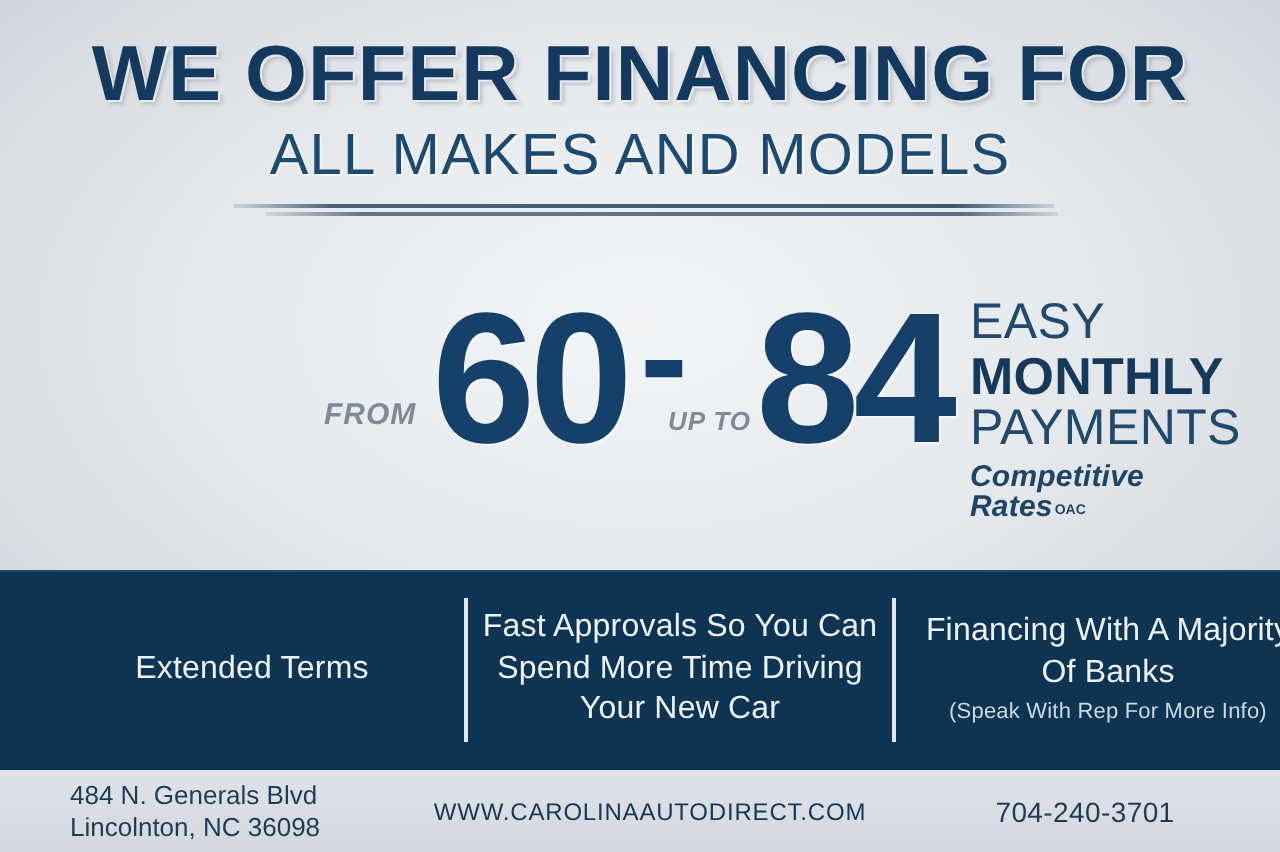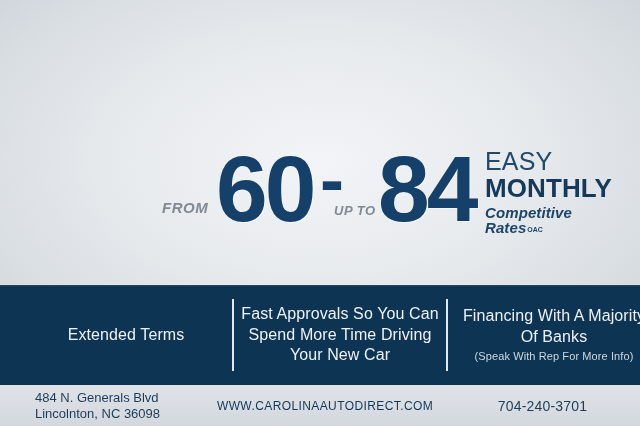--- a/index.html
+++ b/index.html
@@ -216,32 +216,41 @@
     font-size: 14px;
     color: #1d3c58;
     letter-spacing: 0.2px;
   }
 </style>
 </head>
 <body>
 
 <div id="ad">
 
+  <div class="headline-wrap">
+    <div class="headline">WE OFFER FINANCING FOR</div>
+    <div class="subheadline">ALL MAKES AND MODELS</div>
+    <div class="rule-group">
+      <div class="rule rule-top"></div>
+      <div class="rule rule-bot"></div>
+    </div>
+  </div>
 
 
   <div class="offer">
     <span class="from-label">FROM</span>
     <span class="bignum num-60">60</span>
     <span class="dash">-</span>
     <span class="upto-label">UP TO</span>
     <span class="bignum num-84">84</span>
 
     <div class="stack">
       <div class="l1">EASY</div>
       <div class="l2">MONTHLY</div>
+      <div class="l3">PAYMENTS</div>
       <div class="l4"><span>Competitive Rates</span><sup>OAC</sup></div>
     </div>
   </div>
 
   <div class="band">
     <div class="band-inner">
       <div class="col">
         <div class="main">Extended Terms</div>
       </div>
       <div class="vdiv"></div>

